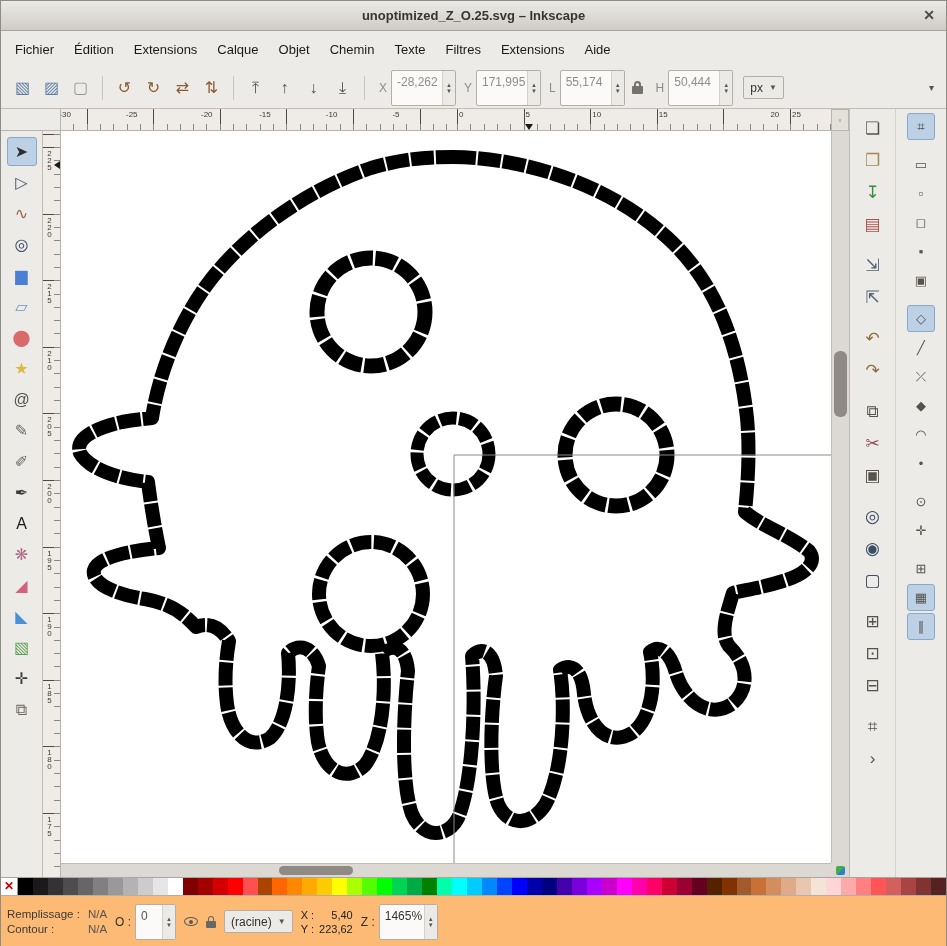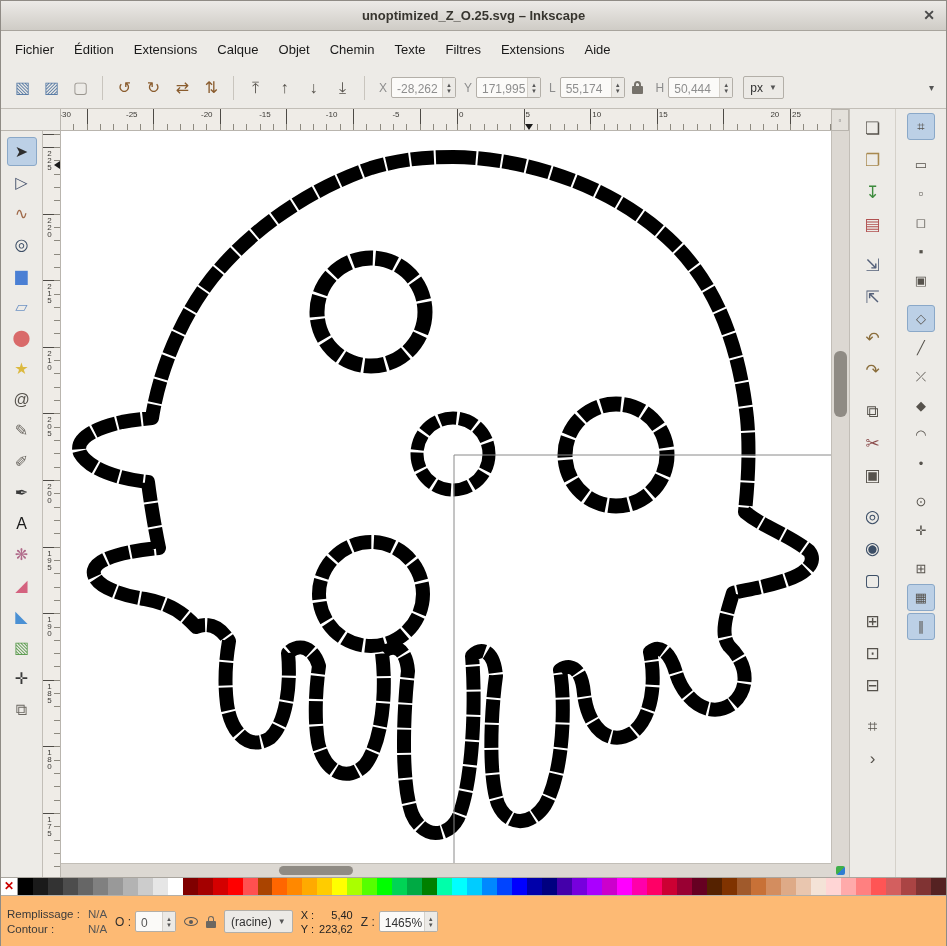--- a/index.html
+++ b/index.html
@@ -40,21 +40,21 @@
   .tb-btn {
     width: 27px; height: 27px; border-radius: 3px;
     display: flex; align-items: center; justify-content: center;
     font-size: 16px; color: #7a5c3e;
   }
   .tb-sep { width: 1px; height: 24px; background: #c9c5be; margin: 0 6px; }
   .field { display: flex; align-items: center; margin-left: 6px; }
   .field-label { color: #8d8d8d; margin-right: 4px; }
   .spinbox {
     display: flex; align-items: stretch; background: #fbfaf8;
-    border: 1px solid #b3afa8; border-radius: 2px; height: 21px;
+    border: 1px solid #b3afa8; border-radius: 2px; height: 36px;
   }
   .spin-value { width: 50px; padding: 4px 4px 0 5px; font-size: 12px; color: #8e8e8e; }
   .spin-small .spin-value { width: 26px; color: #555; }
   .spin-zoom .spin-value { width: 44px; color: #333; }
   .spin-arrows { display: flex; flex-direction: column; justify-content: center; border-left: 1px solid #d5d1ca; background: #eceae6; }
   .spin-arrows span { font-size: 6px; line-height: 6px; padding: 0 3px; color: #555; }
   .unit-select, .layer-select {
     display: flex; align-items: center; gap: 6px;
     border: 1px solid #b3afa8; border-radius: 2px; background: #eceae6;
     height: 23px; padding: 0 6px; font-size: 12px; color: #333;

